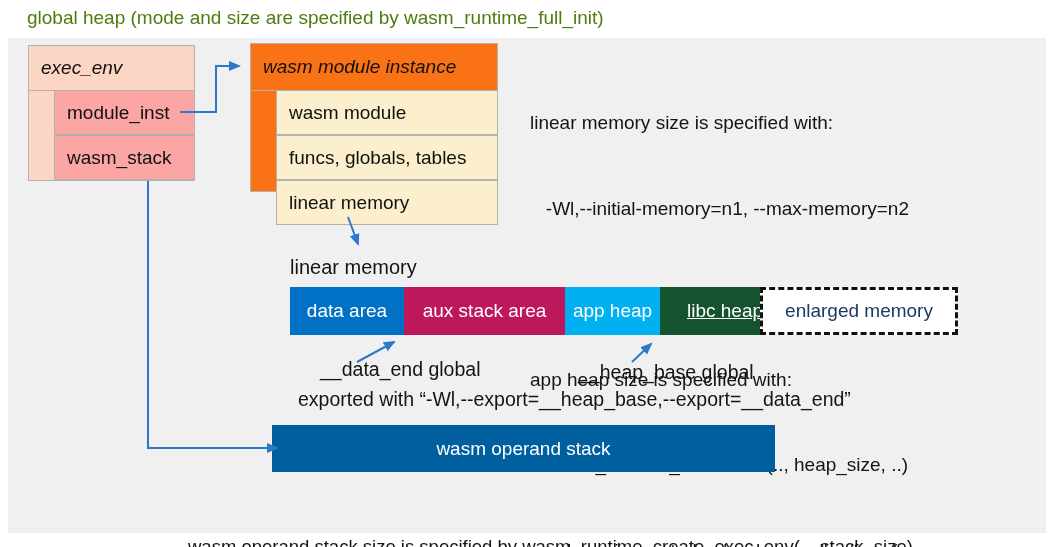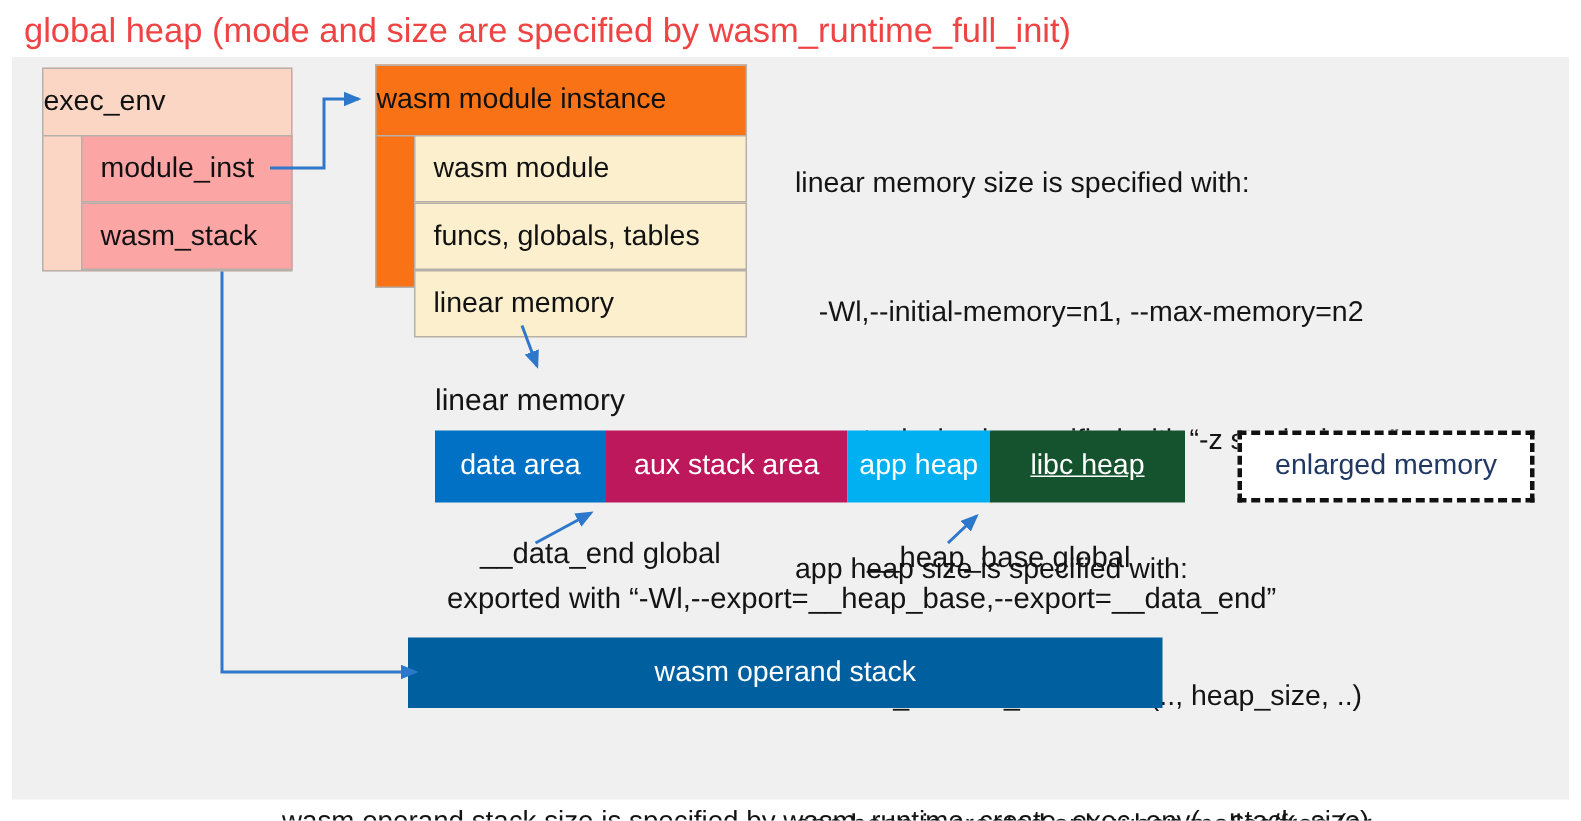--- a/index.html
+++ b/index.html
@@ -1,47 +1,47 @@
 <!DOCTYPE html>
 <html><head>
 <meta charset="utf-8">
 <style>
   html,body{margin:0;padding:0;background:#ffffff;}
   body{width:1054px;height:547px;font-family:"Liberation Sans",sans-serif;color:#111;}
   .stage{position:relative;width:1054px;height:547px;overflow:hidden;}
   .abs{position:absolute;}
 
-  .title{left:16px;top:7px;font-size:23px;font-weight:500;color:#ef4444;white-space:pre;}
+  .title{left:27px;top:7px;font-size:19px;font-weight:500;color:#4d7c0f;white-space:pre;}
 
   .panel{left:8px;top:38px;width:1038px;height:495px;background:#f0f0f0;}
 
   
   .box{border:1px solid #b5b0aa;box-sizing:border-box;}
-  .box .hdr{display:flex;align-items:center;font-size:19px;box-sizing:border-box;}
+  .box .hdr{display:flex;align-items:center;padding-left:12px;font-size:19px;box-sizing:border-box;font-style:italic;}
   .nest{position:absolute;right:0;}
   .cell{display:flex;align-items:center;padding-left:12px;font-size:19px;
         border:1px solid #b5b0aa;box-sizing:border-box;height:45px;}
   .exec-box{left:28px;top:45px;width:167px;height:136px;background:#fbd6c4;}
   .exec-box .hdr{height:45px;border-bottom:1px solid #b5b0aa;}
   .exec-box .nest{left:25px;top:44px;right:-1px;}
   .exec-box .cell{background:#fca5a5;}
   .inst-box{left:250px;top:43px;width:248px;height:149px;background:#f97316;}
   .inst-box .hdr{height:47px;border-bottom:1px solid #b5b0aa;}
   .inst-box .nest{left:25px;top:46px;right:-1px;}
   .inst-box .cell{background:#fcefcd;}
 
   .notes-right{left:530px;top:52px;font-size:19px;line-height:28.5px;white-space:pre;color:#141414;}
   .notes-bottom{left:188px;top:481px;font-size:18.5px;line-height:26.5px;white-space:pre;color:#141414;}
 
   .lm-label{left:290px;top:256px;font-size:20px;color:#141414;}
 
   .lm-bar{left:290px;top:287px;height:51px;display:flex;}
   .seg{display:flex;align-items:center;justify-content:center;color:#fff;font-size:19px;height:48px;}
   .seg-0{width:114px;} .seg-1{width:161px;} .seg-2{width:95px;} .seg-3{width:130px;}
-  .enlarged{left:825px;top:287px;width:198px;height:48px;background:#fff;border:3px dashed #111;
+  .enlarged{left:760px;top:287px;width:198px;height:48px;background:#fff;border:3px dashed #111;
             box-sizing:border-box;display:flex;align-items:center;justify-content:center;
             font-size:19px;color:#1f3864;}
 
   .ann{font-size:19.5px;color:#141414;white-space:pre;}
   .ann-dataend{left:320px;top:358px;}
   .ann-heapbase{left:578px;top:361px;}
   .ann-exported{left:298px;top:388px;}
 
   .operand{left:272px;top:425px;width:503px;height:47px;display:flex;align-items:center;
            justify-content:center;color:#fff;font-size:19px;}

